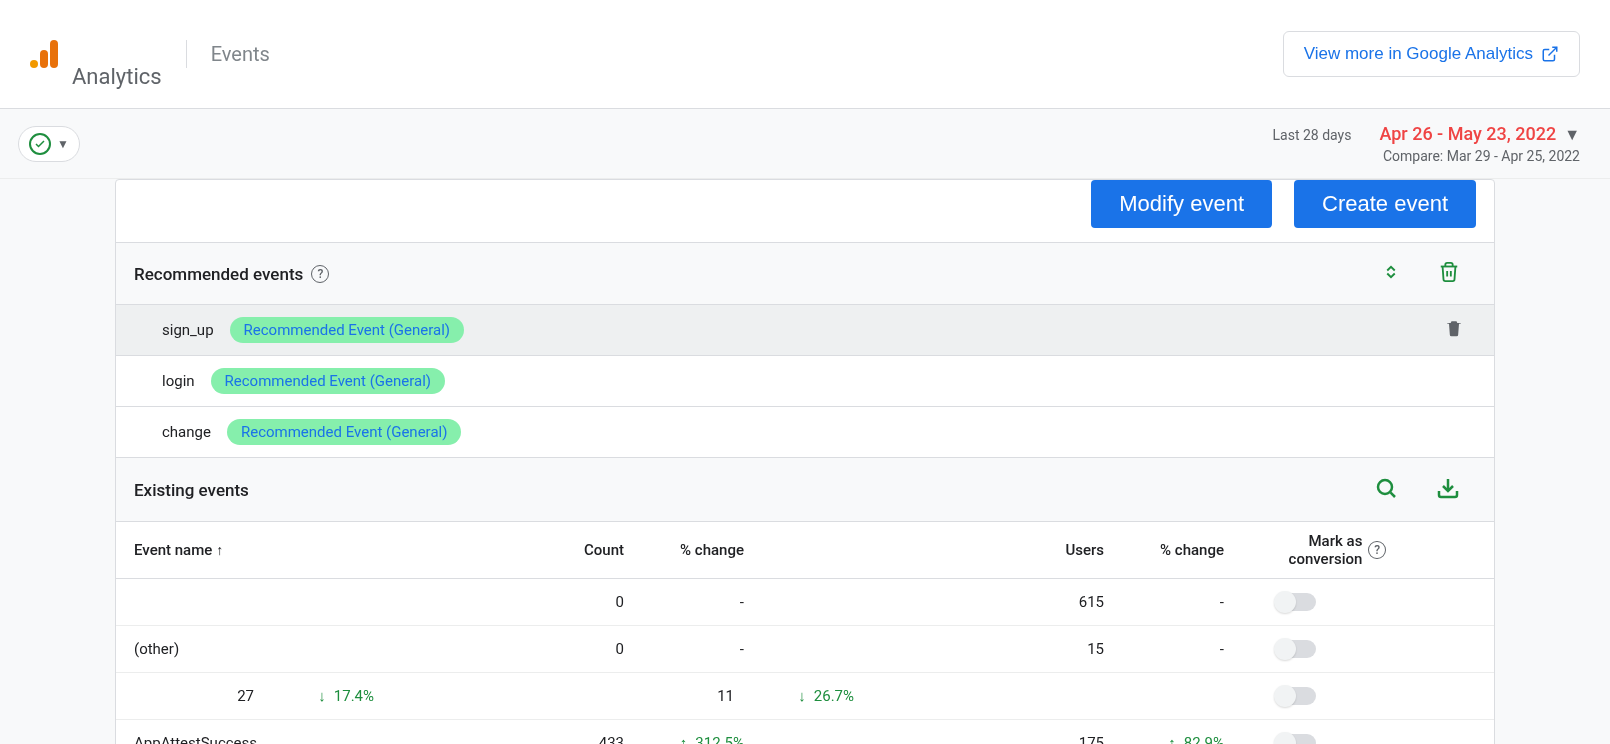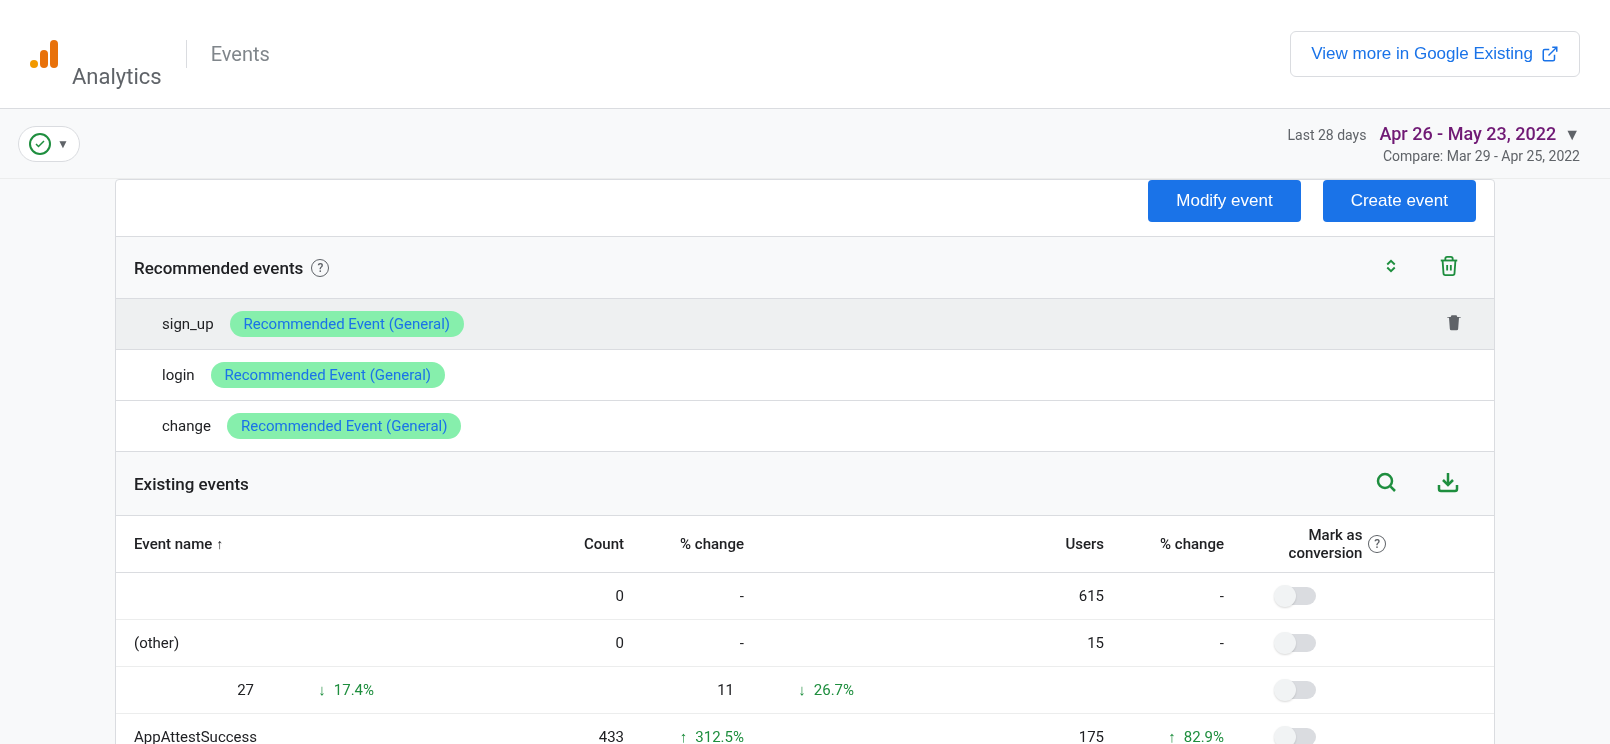--- a/index.html
+++ b/index.html
@@ -56,21 +56,21 @@
     gap: 6px;
     cursor: pointer;
   }
   .check-circle {
     width: 22px; height: 22px; border: 2px solid #1e8e3e; border-radius: 50%;
     display: flex; align-items: center; justify-content: center; color: #1e8e3e;
   }
   .dropdown-caret { color: #5f6368; font-size: 12px; }
   .date-block { text-align: right; }
   .date-line1 { font-size: 14px; color: #5f6368; display: inline; }
-  .date-range { font-size: 18px; color: #701a75; font-weight: 500; margin-left: 9px; display: inline; text-align: right; }
+  .date-range { font-size: 18px; color: #ef4444; font-weight: 500; margin-left: 24px; display: inline; text-align: right; }
   .date-caret { display: inline-block; margin-left: 4px; color: #5f6368; }
   .date-compare { font-size: 14px; color: #5f6368; margin-top: 4px; }
 
   .content-wrap { background: #f8f9fa; padding-bottom: 0; }
   .panel {
     width: 1380px;
     margin: 0 auto;
     background: #fff;
     border: 1px solid #dadce0;
     border-radius: 4px 4px 0 0;
@@ -81,21 +81,21 @@
     justify-content: flex-end;
     gap: 22px;
     padding: 0 18px 14px 18px;
     border-bottom: 1px solid #dadce0;
   }
   .btn-primary {
     background: #1a73e8;
     color: #fff;
     border: none;
     border-radius: 4px;
-    font-size: 17px;
+    font-size: 22px;
     font-weight: 500;
     padding: 11px 28px;
     cursor: pointer;
   }
   .section-header {
     display: flex;
     align-items: center;
     justify-content: space-between;
     padding: 14px 30px 14px 18px;
     background: #f8f9fa;
@@ -159,21 +159,21 @@
     <div class="logo">
       <div class="logo-bar1"></div>
         <div class="logo-bar2"></div>
         <div class="logo-bar3"></div>
     </div>
     <div class="brand">Analytics</div>
     <div class="divider"></div>
     <div class="crumb">Events</div>
   </div>
   <button class="view-more-btn">
-    <span>View more in Google Existing</span>
+    <span>View more in Google Analytics</span>
     <svg width="18" height="18" viewBox="0 0 24 24" fill="none" stroke="#1a73e8" stroke-width="2">
         <path d="M18 13v6a2 2 0 0 1-2 2H5a2 2 0 0 1-2-2V8a2 2 0 0 1 2-2h6"></path>
         <polyline points="15 3 21 3 21 9"></polyline>
         <line x1="10" y1="14" x2="21" y2="3"></line>
       </svg>
   </button>
 </div>
 
 <div class="subbar">
   <div class="status-chip">

